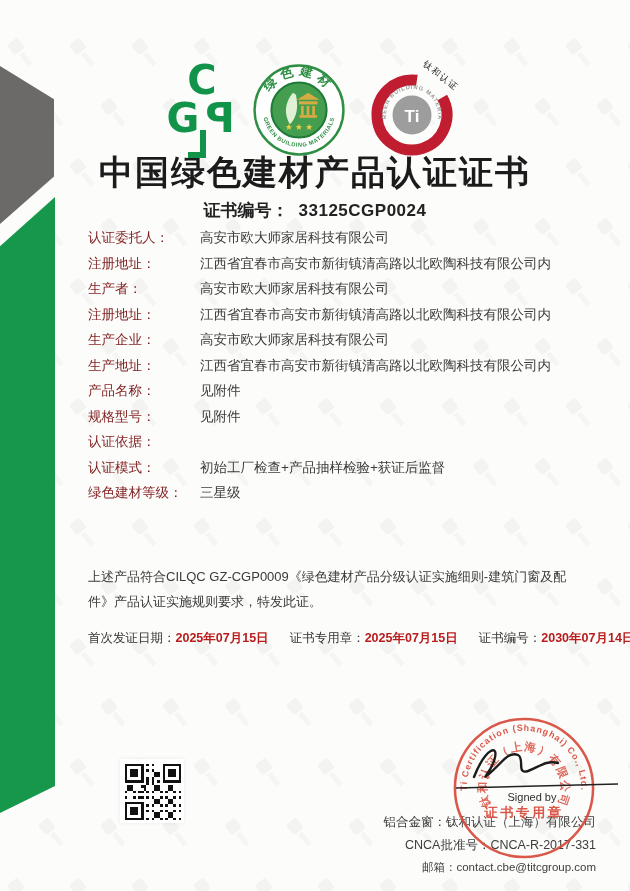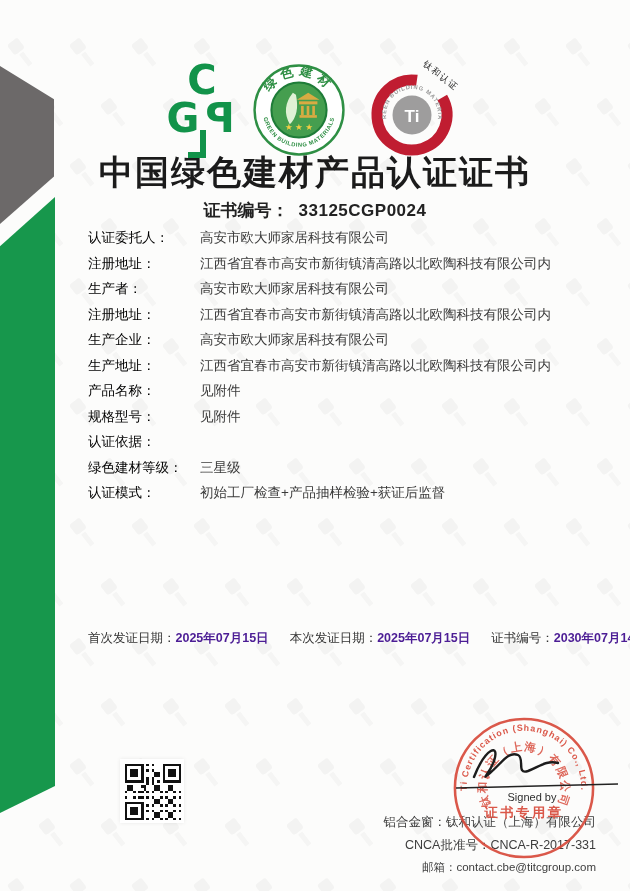--- a/index.html
+++ b/index.html
@@ -19,29 +19,29 @@
   .logo-row{position:absolute;top:58px;left:0;width:100%;display:flex;justify-content:center;
         align-items:center;gap:14px;z-index:2;}
   .title{position:absolute;top:150px;left:0;width:100%;text-align:center;font-size:34px;
         font-weight:bold;color:#1b1b1b;letter-spacing:2px;z-index:2;}
   .certline{position:absolute;top:199px;left:0;width:100%;text-align:center;font-size:17px;
         font-weight:bold;color:#222;z-index:2;}
   .certline .num{margin-left:10px;letter-spacing:.5px;}
   
   .fields{position:absolute;left:88px;top:231px;width:492px;z-index:2;}
   .row{display:flex;margin-bottom:11.5px;font-size:13.5px;line-height:14px;}
-  .lbl{width:112px;flex:none;color:#000000;}
+  .lbl{width:112px;flex:none;color:#7f1d1d;}
   .val{flex:1;color:#3a3a3a;}
   .val .vline{margin-bottom:11.5px;}
   .val .vline:last-child{margin-bottom:0;}
   .statement{position:absolute;left:88px;top:564px;width:488px;font-size:13px;line-height:25px;
         color:#3a3a3a;z-index:2;}
   .dates{position:absolute;left:88px;top:630px;width:500px;font-size:12.5px;color:#333;
         display:flex;gap:21px;white-space:nowrap;z-index:2;}
-  .dates b{font-weight:bold;color:#4c1d95;}
+  .dates b{font-weight:bold;color:#b91c1c;}
   .legal{position:absolute;left:88px;top:663px;width:492px;font-size:12.5px;line-height:24px;
         color:#3a3a3a;z-index:2;word-break:break-all;}
   
   #qr{position:absolute;left:120px;top:759px;width:64px;height:64px;background:#fff;
         box-shadow:0 0 4px rgba(0,0,0,.08);z-index:2;}
   
   .seal{position:absolute;left:450px;top:714px;width:148px;height:148px;z-index:4;opacity:.92;
         pointer-events:none;}
   .sig{position:absolute;left:446px;top:733px;width:180px;height:70px;z-index:5;pointer-events:none;}
   .signed-by{position:absolute;left:492px;top:791px;width:80px;text-align:center;font-size:11px;
@@ -816,33 +816,34 @@
       <span class="val">见附件</span>
     </div>
     <div class="row">
       <span class="lbl">规格型号：</span>
       <span class="val">见附件</span>
     </div>
     <div class="row">
       <span class="lbl" style="align-self:center">认证依据：</span>
     </div>
     <div class="row">
+      <span class="lbl">认证模式：</span>
+      <span class="val">初始工厂检查+产品抽样检验+获证后监督</span>
+    </div>
+    <div class="row">
       <span class="lbl">绿色建材等级：</span>
       <span class="val">三星级</span>
     </div>
-    <div class="row">
-      <span class="lbl">认证模式：</span>
-      <span class="val">初始工厂检查+产品抽样检验+获证后监督</span>
-    </div>
   </div>
 
+  <div class="statement">上述产品符合CILQC GZ-CGP0009《绿色建材产品分级认证实施细则-建筑门窗及配件》产品认证实施规则要求，特发此证。</div>
 
   <div class="dates">
     <span><span>首次发证日期：</span><b>2025年07月15日</b></span>
-    <span><span>本次发证日期：</span><b>2025年07月15日</b></span>
+    <span><span>证书专用章：</span><b>2025年07月15日</b></span>
     <span><span>证书编号：</span><b>2030年07月14日</b></span>
   </div>
 
 
   <div id="qr"><svg width="64" height="64" shape-rendering="crispEdges">
         <rect x="26.3" y="4.7" width="2.7" height="2.7" fill="#111"></rect>
         <rect x="31.7" y="4.7" width="2.7" height="2.7" fill="#111"></rect>
         <rect x="26.3" y="10.100000000000001" width="2.7" height="2.7" fill="#111"></rect>
         <rect x="31.7" y="10.100000000000001" width="2.7" height="2.7" fill="#111"></rect>
         <rect x="34.400000000000006" y="12.8" width="2.7" height="2.7" fill="#111"></rect>

